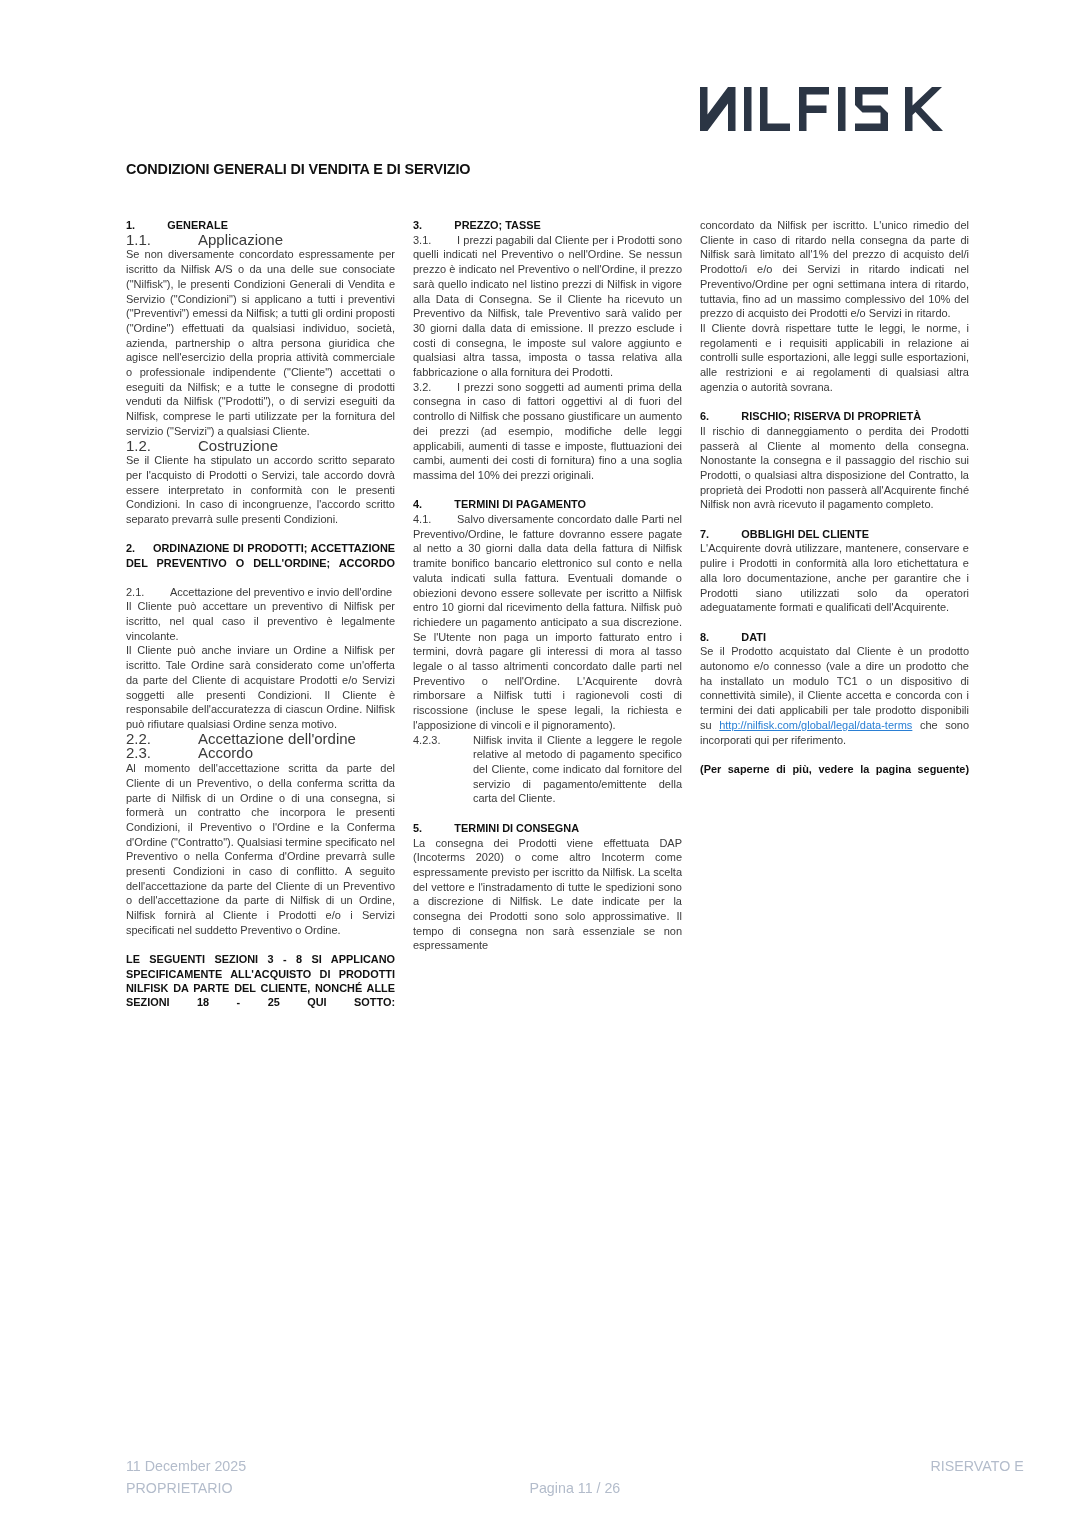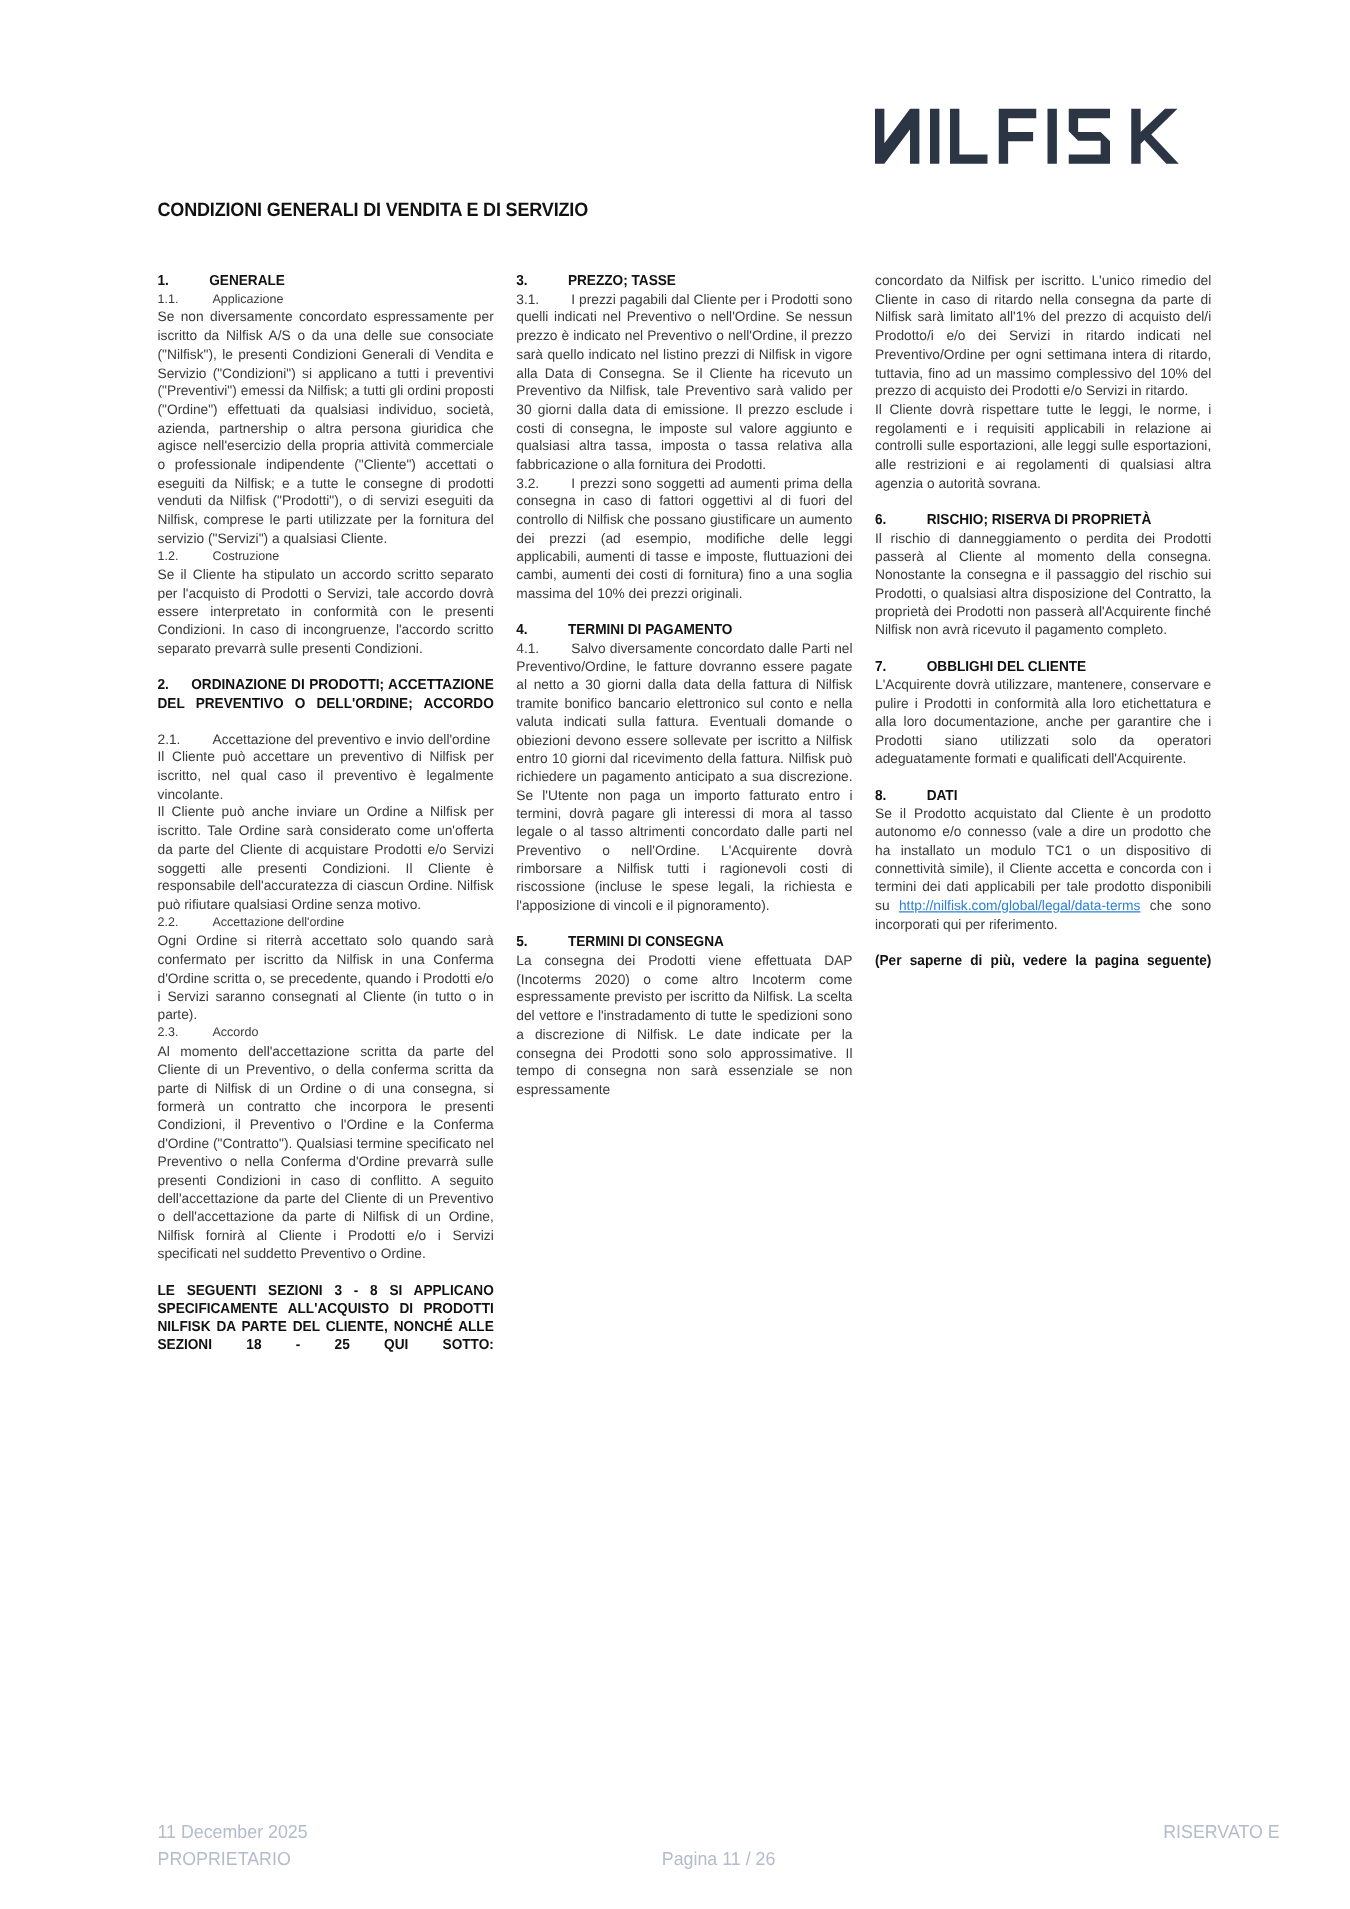--- a/index.html
+++ b/index.html
@@ -71,24 +71,25 @@
     color: #111111;
     display: flex;
     transform: scaleX(0.94);
     transform-origin: left top;
     width: 106.4%;
   }
   .heading .num { width: 44px; flex: 0 0 44px; }
   .heading .txt { flex: 1; }
 
   .subhead {
-    font-size: 10px;
+    font-size: 15px;
     line-height: 14.7px;
     color: #3a3a3a;
     display: flex;
+    gap: 28px;
   }
   .subhead .num { width: 44px; flex: 0 0 44px; }
   .subhead .txt { flex: 1; }
 
   
   .numpara {
     font-size: 11px;
     line-height: 14.7px;
     text-align: justify;
     color: #3a3a3a;
@@ -223,21 +224,20 @@
     <div class="numpara nojust"><span class="num">2.1.</span><span>Accettazione del preventivo e invio dell'ordine</span></div>
 
     <div class="p">Il Cliente può accettare un preventivo di Nilfisk per iscritto, nel qual caso il preventivo è legalmente vincolante.</div>
     <div class="p"> Il Cliente può anche inviare un Ordine a Nilfisk per iscritto. Tale Ordine sarà considerato come un'offerta da parte del Cliente di acquistare Prodotti e/o Servizi soggetti alle presenti Condizioni. Il Cliente è responsabile dell'accuratezza di ciascun Ordine. Nilfisk può rifiutare qualsiasi Ordine senza motivo.</div>
 
     <div class="subhead">
       <span class="num">2.2.</span>
       <span class="txt">Accettazione dell'ordine</span>
     </div>
 
-    <div class="p">Ogni Ordine si riterrà accettato solo quando sarà confermato per iscritto da Nilfisk in una Conferma d'Ordine scritta o, se precedente, quando i Prodotti e/o i Servizi saranno consegnati al Cliente (in tutto o in parte).</div>
 
     <div class="subhead">
       <span class="num">2.3.</span>
       <span class="txt">Accordo</span>
     </div>
 
     <div class="p">Al momento dell'accettazione scritta da parte del Cliente di un Preventivo, o della conferma scritta da parte di Nilfisk di un Ordine o di una consegna, si formerà un contratto che incorpora le presenti Condizioni, il Preventivo o l'Ordine e la Conferma d'Ordine ("Contratto"). Qualsiasi termine specificato nel Preventivo o nella Conferma d'Ordine prevarrà sulle presenti Condizioni in caso di conflitto. A seguito dell'accettazione da parte del Cliente di un Preventivo o dell'accettazione da parte di Nilfisk di un Ordine, Nilfisk fornirà al Cliente i Prodotti e/o i Servizi specificati nel suddetto Preventivo o Ordine.</div>
 
     <div class="gap-s"></div>
 
@@ -260,20 +260,21 @@
     <div class="heading">
       <span class="num">4.</span>
       <span class="txt">TERMINI DI PAGAMENTO</span>
     </div>
 
     <div class="numpara"><span class="num">4.1.</span><span>Salvo diversamente concordato dalle Parti nel Preventivo/Ordine, le fatture dovranno essere pagate al netto a 30 giorni dalla data della fattura di Nilfisk tramite bonifico bancario elettronico sul conto e nella valuta indicati sulla fattura. Eventuali domande o obiezioni devono essere sollevate per iscritto a Nilfisk entro 10 giorni dal ricevimento della fattura. Nilfisk può richiedere un pagamento anticipato a sua discrezione. Se l'Utente non paga un importo fatturato entro i termini, dovrà pagare gli interessi di mora al tasso legale o al tasso altrimenti concordato dalle parti nel Preventivo o nell'Ordine. L'Acquirente dovrà rimborsare a Nilfisk tutti i ragionevoli costi di riscossione (incluse le spese legali, la richiesta e l'apposizione di vincoli e il pignoramento).</span></div>
 
 
 
 
+    <div class="hang"><span class="num">4.2.3.</span><span>Nilfisk invita il Cliente a leggere le regole relative al metodo di pagamento specifico del Cliente, come indicato dal fornitore del servizio di pagamento/emittente della carta del Cliente.</span></div>
 
     <div class="gap-s"></div>
 
     <div class="heading">
       <span class="num">5.</span>
       <span class="txt">TERMINI DI CONSEGNA</span>
     </div>
 
     <div class="p">La consegna dei Prodotti viene effettuata DAP (Incoterms 2020) o come altro Incoterm come espressamente previsto per iscritto da Nilfisk. La scelta del vettore e l'instradamento di tutte le spedizioni sono a discrezione di Nilfisk. Le date indicate per la consegna dei Prodotti sono solo approssimative. Il tempo di consegna non sarà essenziale se non espressamente</div>
   </div>

